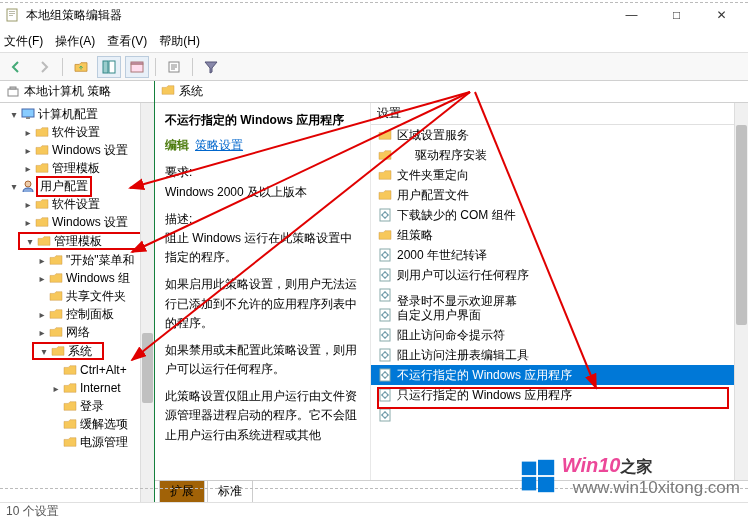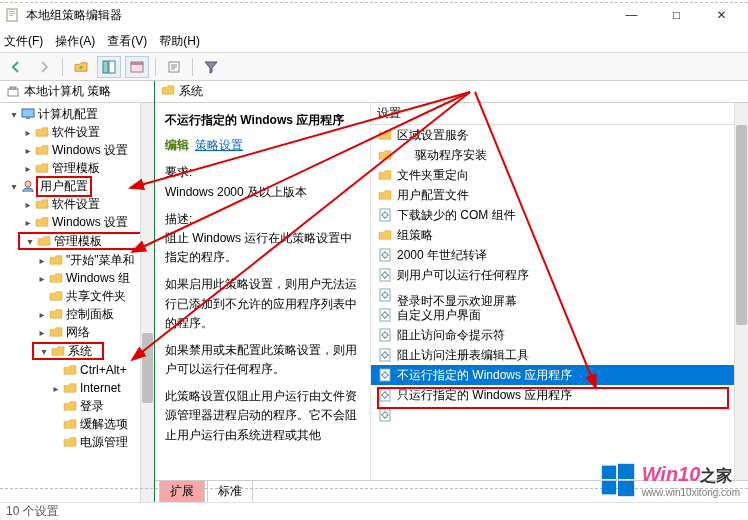--- a/index.html
+++ b/index.html
@@ -37,31 +37,31 @@
   .detail-col .link { color: #0066cc; text-decoration: underline; }
   .detail-col p { margin-top: 8px; }
   .list-col { flex: 1; position: relative; border-left: 1px solid #e8e8e8; }
   .list-head { height: 22px; border-bottom: 1px solid #e0e0e0; display: flex; align-items: center; padding: 0 6px; font-size: 12px; background: #fff; }
   .list-body { font-size: 12px; }
   .list-item { display: flex; align-items: center; height: 20px; padding: 0 6px; white-space: nowrap; }
   .list-item .licon { width: 16px; display: flex; align-items: center; justify-content: center; }
   .list-item.selected { background: #0078d7; color: #fff; }
   .tabs { height: 22px; border-top: 1px solid #d0d0d0; display: flex; align-items: flex-end; padding: 0 4px; font-size: 12px; }
   .tabs .tab { padding: 2px 10px; border: 1px solid #ccc; border-bottom: none; margin-right: 2px; background: #fff; }
-  .tabs .tab.active { background: #fca5a5; border-bottom: 1px solid #fff; position: relative; top: 1px; }
+  .tabs .tab.active { background: #a16207; border-bottom: 1px solid #fff; position: relative; top: 1px; }
   .statusbar { height: 18px; display: flex; align-items: center; padding: 0 6px; font-size: 12px; color: #555; border-top: 1px solid #e0e0e0; }
   svg.folder { width: 14px; height: 12px; }
   svg.foldersvg path { fill: #f7c85b; stroke: #c8913a; stroke-width: 0.5; }
   svg.setting { width: 14px; height: 14px; }
   .redbox { border: 2px solid #e00000; }
   .arrow-svg { position: absolute; pointer-events: none; z-index: 50; }
   .watermark { position: absolute; right: 8px; bottom: 22px; display: flex; align-items: center; gap: 6px; }
   .watermark .wm-logo { width: 36px; height: 36px; }
   .watermark .wm-text { font-size: 20px; font-weight: 700; color: #ec4899; font-style: italic; }
-  .watermark .wm-sub { font-size: 10px; color: #7a7a7a; }
+  .watermark .wm-sub { font-size: 17px; color: #7a7a7a; margin-left: 11px; }
   .scrollbar-v { position: absolute; right: 0; top: 22px; bottom: 0; width: 14px; background: #f0f0f0; border-left: 1px solid #ddd; }
   .scrollbar-v .thumb { position: absolute; left: 1px; right: 1px; background: #c0c0c0; border-radius: 2px; }
   .vcut { position:absolute; left:0; right:0; border-top:1px dashed #bbb; }
 </style>
 </head>
 <body>
 
 <div class="titlebar">
   <div class="app-icon">
     <svg width="14" height="14" viewBox="0 0 14 14">

